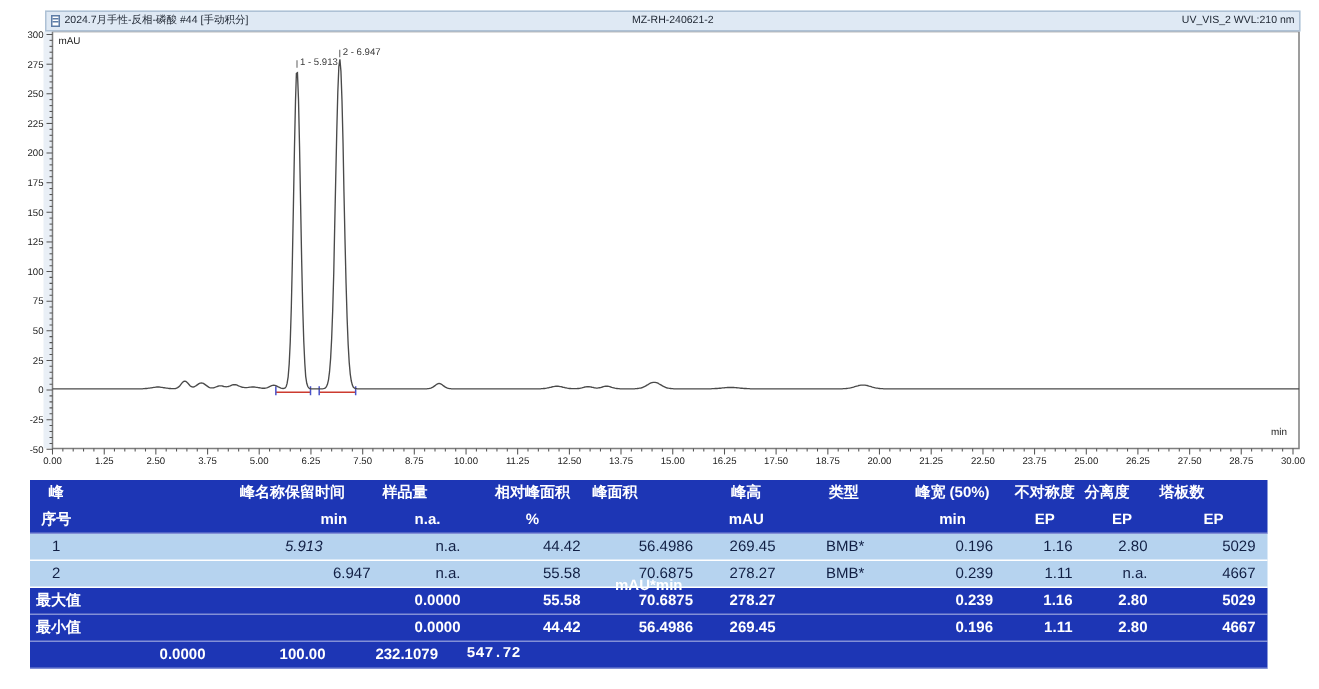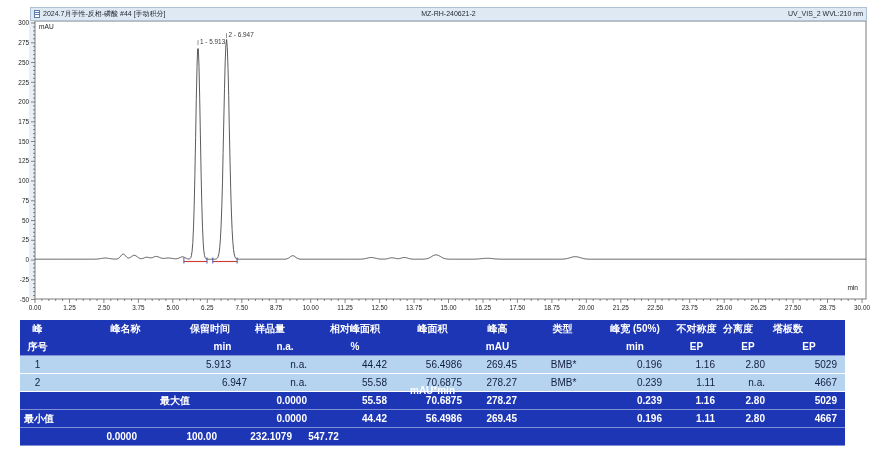--- a/index.html
+++ b/index.html
@@ -291,25 +291,25 @@
   <div class="chart-header">
     <span class="doc-icon"></span>
     <span class="title-left">2024.7月手性-反相-磷酸 #44 [手动积分]</span>
     <span class="title-center">MZ-RH-240621-2</span>
     <span class="title-right">UV_VIS_2 WVL:210 nm</span>
   </div>
 
   <div id="peak-table">
       <div class="trow dark nb">
         <div class="tcell" style="width:35px;text-align:center;">峰</div>
-        <div class="tcell" style="width:135px;text-align:center;padding-left:6px;">峰名称</div>
+        <div class="tcell" style="width:135px;text-align:right;padding-left:6px;">峰名称</div>
         <div class="tcell" style="width:65px;text-align:left;">保留时间</div>
         <div class="tcell" style="width:60px;text-align:left;">样品量</div>
         <div class="tcell" style="width:80px;text-align:center;">相对峰面积</div>
-        <div class="tcell" style="width:75px;text-align:center;">峰面积</div>
+        <div class="tcell" style="width:75px;text-align:left;">峰面积</div>
         <div class="tcell" style="width:55px;text-align:center;">峰高</div>
         <div class="tcell" style="width:75px;text-align:center;">类型</div>
         <div class="tcell" style="width:70px;text-align:center;">峰宽 (50%)</div>
         <div class="tcell" style="width:53px;text-align:center;">不对称度</div>
         <div class="tcell" style="width:50px;">分离度</div>
         <div class="tcell" style="width:72px;">塔板数</div>
       </div>
       <div class="trow dark">
         <div class="tcell" style="width:35px;text-align:center;">序号</div>
         <div class="tcell" style="width:135px;text-align:left;padding-left:6px;"></div>
@@ -320,21 +320,21 @@
         <div class="tcell" style="width:55px;text-align:center;">mAU</div>
         <div class="tcell" style="width:75px;text-align:center;"></div>
         <div class="tcell" style="width:70px;text-align:center;">min</div>
         <div class="tcell" style="width:53px;text-align:center;">EP</div>
         <div class="tcell" style="width:50px;text-align:center;">EP</div>
         <div class="tcell" style="width:72px;text-align:center;">EP</div>
       </div>
       <div class="trow light">
         <div class="tcell" style="width:35px;text-align:center;">1</div>
         <div class="tcell" style="width:135px;text-align:left;"></div>
-        <div class="tcell" style="width:65px;text-align:center;padding-right:8px;">5.913</div>
+        <div class="tcell" style="width:65px;text-align:left;padding-right:8px;font-style:italic;">5.913</div>
         <div class="tcell" style="width:60px;text-align:right;padding-right:8px;">n.a.</div>
         <div class="tcell" style="width:80px;text-align:right;padding-right:8px;">44.42</div>
         <div class="tcell" style="width:75px;text-align:right;padding-right:8px;">56.4986</div>
         <div class="tcell" style="width:55px;text-align:right;padding-right:8px;">269.45</div>
         <div class="tcell" style="width:75px;text-align:center;padding-left:2px;">BMB*</div>
         <div class="tcell" style="width:70px;text-align:right;padding-right:8px;">0.196</div>
         <div class="tcell" style="width:53px;text-align:right;padding-right:8px;">1.16</div>
         <div class="tcell" style="width:50px;text-align:right;padding-right:8px;">2.80</div>
         <div class="tcell" style="width:72px;text-align:right;padding-right:8px;">5029</div>
       </div>
@@ -346,21 +346,21 @@
         <div class="tcell" style="width:80px;text-align:right;padding-right:8px;">55.58</div>
         <div class="tcell" style="width:75px;text-align:right;padding-right:8px;">70.6875</div>
         <div class="tcell" style="width:55px;text-align:right;padding-right:8px;">278.27</div>
         <div class="tcell" style="width:75px;text-align:center;padding-left:2px;">BMB*</div>
         <div class="tcell" style="width:70px;text-align:right;padding-right:8px;">0.239</div>
         <div class="tcell" style="width:53px;text-align:right;padding-right:8px;">1.11</div>
         <div class="tcell" style="width:50px;text-align:right;padding-right:8px;">n.a.</div>
         <div class="tcell" style="width:72px;text-align:right;padding-right:8px;">4667</div>
       </div>
       <div class="trow dark">
-        <div class="tcell" style="width:170px;text-align:right;padding-left:16px;">最大值</div>
+        <div class="tcell" style="width:170px;text-align:left;padding-left:4px;">最大值</div>
         <div class="tcell" style="width:65px;text-align:right;padding-right:8px;"></div>
         <div class="tcell" style="width:60px;text-align:right;padding-right:8px;">0.0000</div>
         <div class="tcell" style="width:80px;text-align:right;padding-right:8px;">55.58</div>
         <div class="tcell" style="width:75px;text-align:right;padding-right:8px;">70.6875</div>
         <div class="tcell" style="width:55px;text-align:right;padding-right:8px;">278.27</div>
         <div class="tcell" style="width:75px;text-align:center;"></div>
         <div class="tcell" style="width:70px;text-align:right;padding-right:8px;">0.239</div>
         <div class="tcell" style="width:53px;text-align:right;padding-right:8px;">1.16</div>
         <div class="tcell" style="width:50px;text-align:right;padding-right:8px;">2.80</div>
         <div class="tcell" style="width:72px;text-align:right;padding-right:8px;">5029</div>
@@ -376,21 +376,21 @@
         <div class="tcell" style="width:70px;text-align:right;padding-right:8px;">0.196</div>
         <div class="tcell" style="width:53px;text-align:right;padding-right:8px;">1.11</div>
         <div class="tcell" style="width:50px;text-align:right;padding-right:8px;">2.80</div>
         <div class="tcell" style="width:72px;text-align:right;padding-right:8px;">4667</div>
       </div>
       <div class="trow dark">
         <div class="tcell" style="width:65px;text-align:right;padding-right:8px;"></div>
         <div class="tcell" style="width:60px;text-align:right;padding-right:8px;">0.0000</div>
         <div class="tcell" style="width:80px;text-align:right;padding-right:8px;">100.00</div>
         <div class="tcell" style="width:75px;text-align:right;padding-right:8px;">232.1079</div>
-        <div class="tcell" style="width:55px;text-align:center;padding-right:8px;">547.72</div>
+        <div class="tcell" style="width:55px;text-align:right;padding-right:8px;font-family:Liberation Mono, monospace;">547.72</div>
         <div class="tcell" style="width:75px;text-align:center;"></div>
         <div class="tcell" style="width:70px;text-align:right;padding-right:8px;"></div>
         <div class="tcell" style="width:53px;text-align:right;padding-right:8px;"></div>
         <div class="tcell" style="width:50px;text-align:right;padding-right:8px;"></div>
         <div class="tcell" style="width:72px;text-align:right;padding-right:8px;"></div>
       </div>
     </div>
 
 </div>
 

